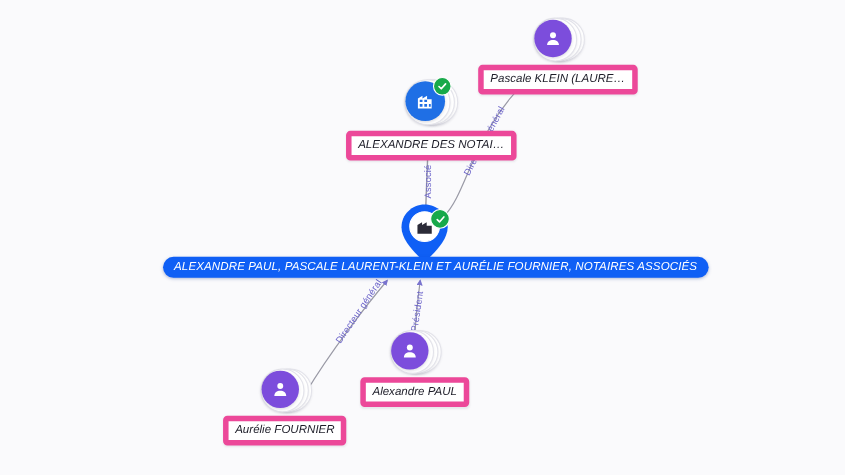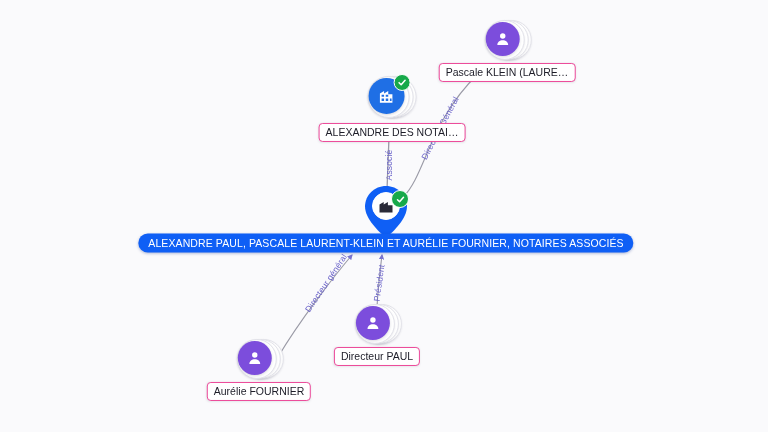--- a/index.html
+++ b/index.html
@@ -107,28 +107,29 @@
   .pin-wrap {
     position: relative;
     width: 58px;
     height: 62px;
   }
 
   
   .node-label {
     margin-top: 3px;
     background: #ffffff;
-    border: 1px solid #ec4899;
+    border: 5px solid #ec4899;
     border-radius: 4px;
     padding: 2px 6px 3px 6px;
     font-size: 10.5px;
     color: #1d1d28;
     white-space: nowrap;
     box-shadow: 0 1px 2px rgba(40,40,70,.09);
     line-height: 1.15;
+    font-style: italic;
   }
   .main-label {
     position: absolute;
     transform: translate(-50%, -50%);
     background: #0f5ff5;
     color: #ffffff;
     border-radius: 10px;
     padding: 3px 10px 4px 10px;
     font-size: 10.5px;
     letter-spacing: .1px;
@@ -217,21 +218,21 @@
       <div class="card c3"></div>
       <div class="card c2"></div>
       <div class="card c1"></div>
       <div class="avatar">
         <svg width="18" height="18" viewBox="0 0 24 24" fill="#ffffff">
           <circle cx="12" cy="8" r="3.6"></circle>
           <path d="M4.8 20c0-3.9 3.2-6.2 7.2-6.2s7.2 2.3 7.2 6.2z"></path>
         </svg>
       </div>
     </div>
-    <div class="node-label">Directeur PAUL</div>
+    <div class="node-label">Alexandre PAUL</div>
   </div>
 
   <div class="node" style="left:259px; top:369px;">
     <div class="stack">
       <div class="card c3"></div>
       <div class="card c2"></div>
       <div class="card c1"></div>
       <div class="avatar">
         <svg width="18" height="18" viewBox="0 0 24 24" fill="#ffffff">
           <circle cx="12" cy="8" r="3.6"></circle>
@@ -254,15 +255,15 @@
         <circle cx="29" cy="24" r="13.5" fill="none" stroke="#ffffff" stroke-width="1"></circle>
       </svg>
       <div class="check" style="right:6px; top:8px; width:16px; height:16px;">
         <svg width="9" height="9" viewBox="0 0 24 24" fill="none" stroke="#ffffff" stroke-width="4" stroke-linecap="round" stroke-linejoin="round">
           <path d="M4 12.5 L9.5 18 L20 6"></path>
         </svg>
       </div>
     </div>
   </div>
 
-  <div class="main-label" style="left:386px; top:243px;">ALEXANDRE PAUL, PASCALE LAURENT-KLEIN ET AURÉLIE FOURNIER, NOTAIRES ASSOCIÉS</div>
+  <div class="main-label" style="left:396px; top:243px;font-style:italic;">ALEXANDRE PAUL, PASCALE LAURENT-KLEIN ET AURÉLIE FOURNIER, NOTAIRES ASSOCIÉS</div>
 
 </div>
 
 </body></html>

